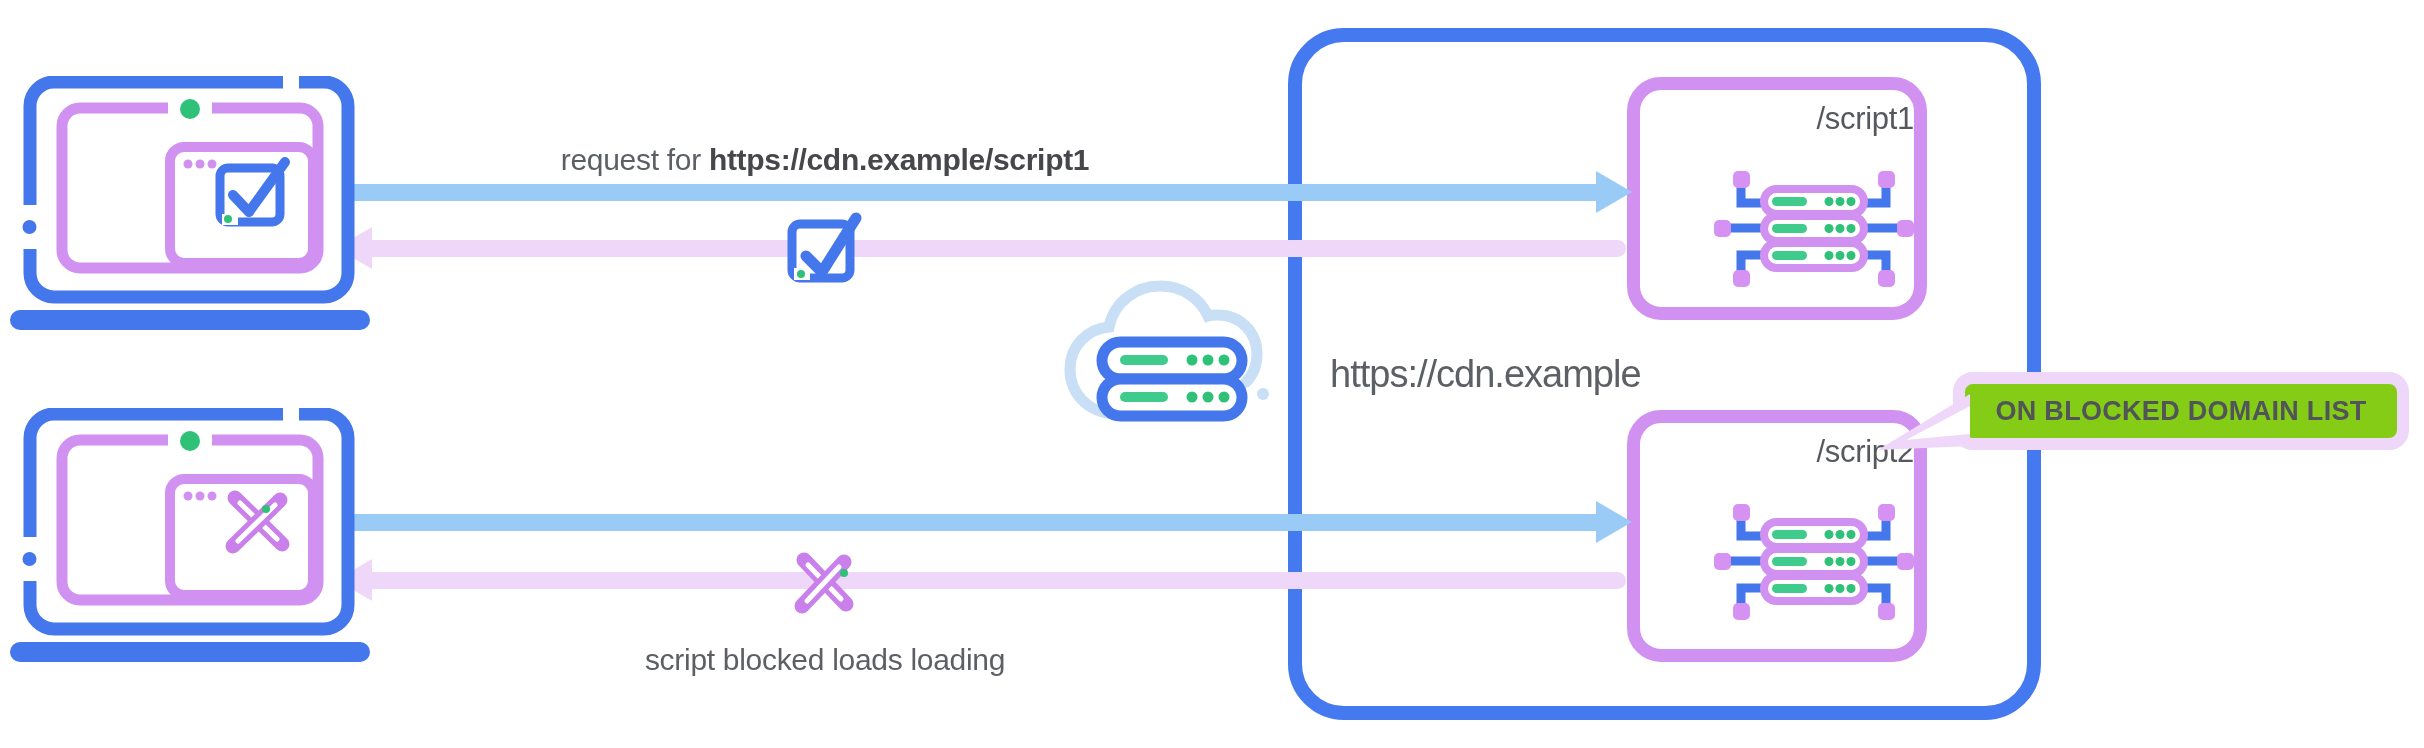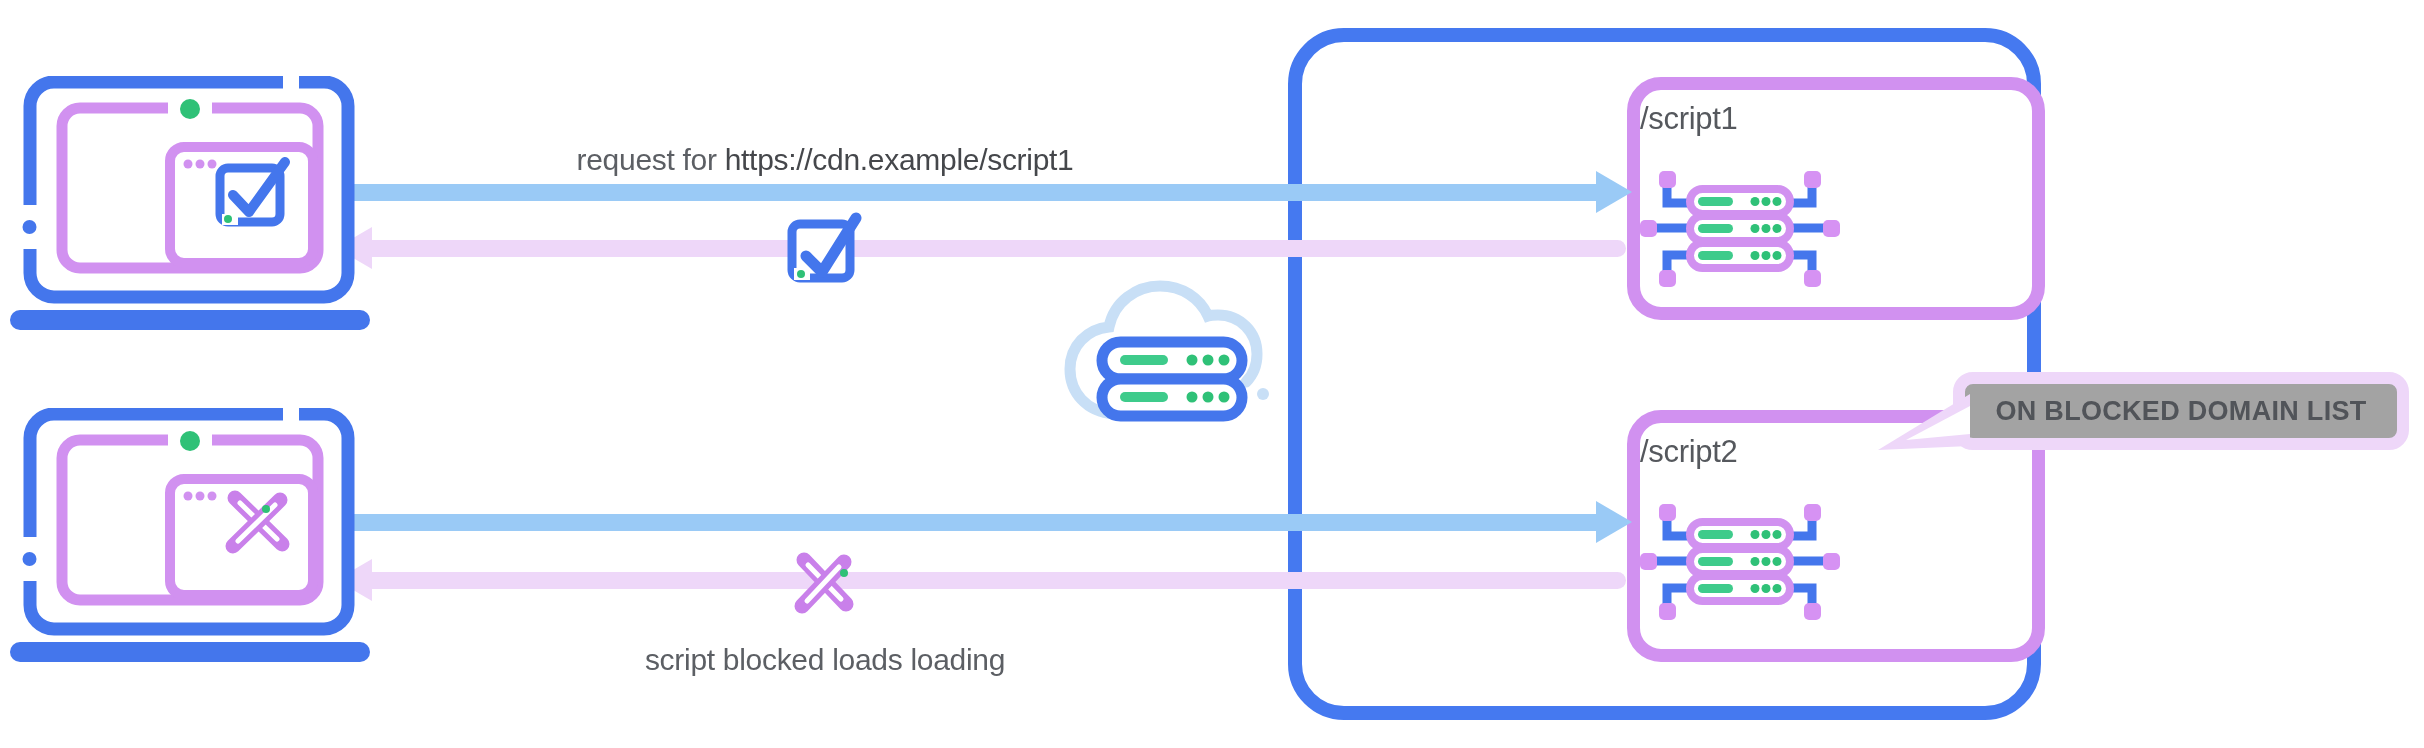--- a/index.html
+++ b/index.html
@@ -6,39 +6,39 @@
   .stage{
     position:relative;width:2424px;height:748px;background:#ffffff;
     font-family:"Liberation Sans",sans-serif;overflow:hidden;
   }
   .abs{position:absolute;}
   
   .flow-label{
     position:absolute;left:345px;width:960px;text-align:center;
     font-size:30px;line-height:36px;color:#5c5f64;letter-spacing:-0.3px;
   }
-  .flow-label b{color:#45474b;font-weight:normal;}
+  .flow-label b{color:#45474b;font-weight:bold;}
   .result-label{
     position:absolute;left:345px;width:960px;text-align:center;
     font-size:30px;line-height:36px;color:#5c5f64;letter-spacing:-0.3px;
   }
   .cdn-label{
     position:absolute;left:1330px;top:352px;
     font-size:38px;line-height:45px;color:#5c5f64;letter-spacing:-1px;
   }
   
   .cdn-box{
     position:absolute;left:1288px;top:28px;width:753px;height:692px;
     border:14px solid #4579f0;border-radius:56px;box-sizing:border-box;background:transparent;
   }
   
   .endpoint-box{
-    position:absolute;left:1627px;width:418px;
+    position:absolute;left:1627px;width:300px;
     border:13px solid #d191f0;border-radius:34px;box-sizing:border-box;
-    background:#ffffff;display:flex;flex-direction:column;align-items:flex-start;
+    background:#ffffff;display:flex;flex-direction:column;align-items:flex-end;
   }
   .endpoint-label{
     margin-top:12px;font-size:31px;line-height:34px;color:#55585d;letter-spacing:-0.3px;
   }
   .endpoint-box .chip{margin-top:35px;}
   
   .shaft-blue{position:absolute;height:17px;background:#9acaf6;}
   .shaft-pink{position:absolute;height:17px;background:#eed7f9;}
   .round-l{border-radius:9px 0 0 9px;}
   .round-r{border-radius:0 9px 9px 0;}
@@ -48,34 +48,35 @@
     border-left:36px solid #9acaf6;
   }
   .head-left{
     position:absolute;width:0;height:0;
     border-top:21px solid transparent;border-bottom:21px solid transparent;
     border-right:36px solid #eed7f9;
   }
   
   .callout-box{
     position:absolute;left:1953px;top:372px;width:456px;height:78px;
-    border:12px solid #eed7f9;border-radius:20px;box-sizing:border-box;background:#a3a3a3;
+    border:12px solid #eed7f9;border-radius:20px;box-sizing:border-box;background:#84cc16;
     display:flex;align-items:center;justify-content:center;z-index:30;
   }
   .callout-text{
     font-size:27px;font-weight:bold;color:#515459;letter-spacing:0.3px;white-space:nowrap;
   }
   .callout-tail{position:absolute;left:1870px;top:388px;z-index:31;}
 </style>
 </head>
 <body>
 
 <div class="stage">
 
   <div class="cdn-box"></div>
+  <div class="cdn-label">https://cdn.example</div>
 
   <div class="endpoint-box" style="top:77px;height:243px;">
     <div class="endpoint-label">/script1</div>
     <svg class="chip" width="200" height="116" viewBox="0 0 200 116">
       <path d="M27,12 V32 H58 M172,12 V32 H142 M10,57 H58 M190,57 H142 M27,104 V84 H58 M172,104 V84 H142" stroke="#4476ec" stroke-width="9" fill="none"></path>
       <g fill="#d692f3">
         <rect x="19" y="0" width="17" height="17" rx="5"></rect>
           <rect x="164" y="0" width="17" height="17" rx="5"></rect>
         <rect x="0" y="49" width="17" height="17" rx="5"></rect>
           <rect x="183" y="49" width="17" height="17" rx="5"></rect>

